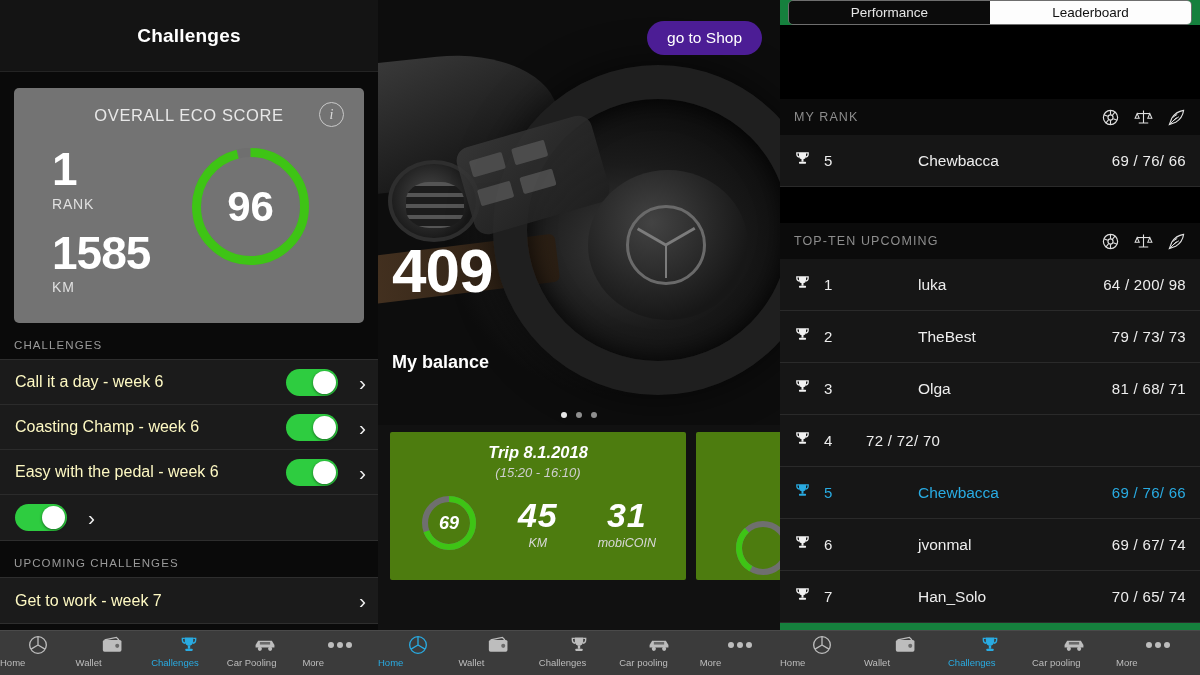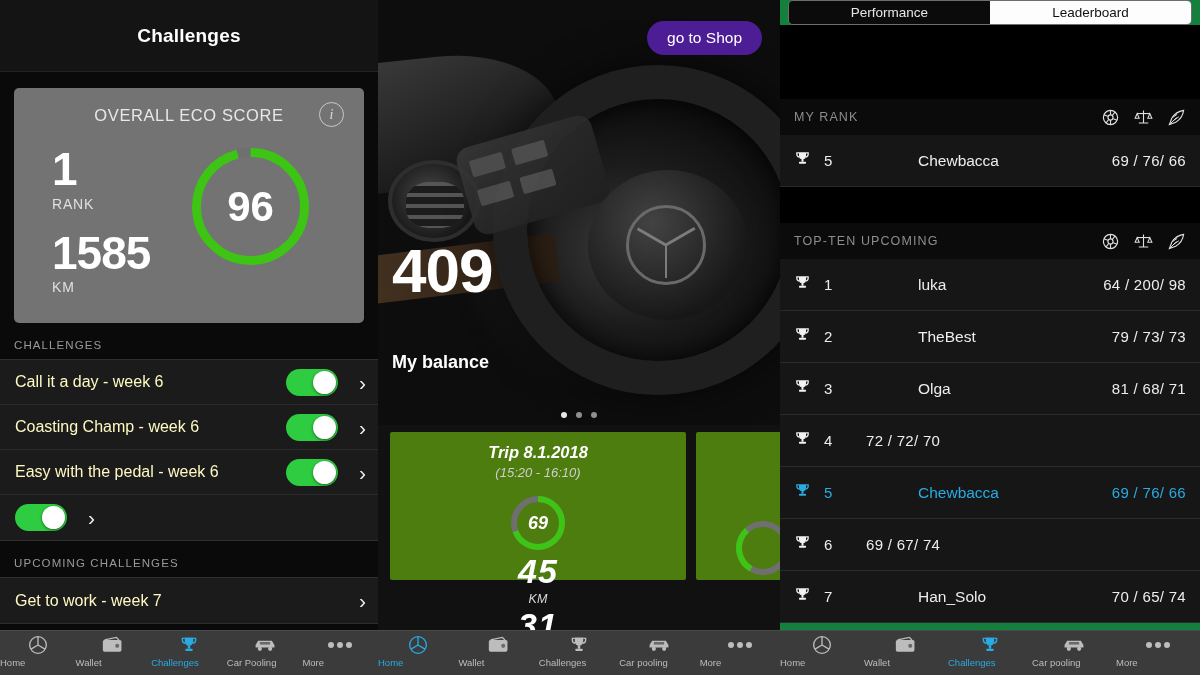--- a/index.html
+++ b/index.html
@@ -155,21 +155,21 @@
 
   .trip-strip { position:absolute; top:432px; left:0; width:402px; height:158px; display:flex; gap:10px; padding-left:12px;}
   .trip-card {
     background:#4d7c0f; border-radius:2px; width:296px; height:148px; flex-shrink:0;
     padding-top: 11px;
     font-style: italic;
   }
   .trip-card.partial { width: 90px; }
   .trip-title { color:#fff; font-size:16.5px; font-weight:bold; text-align:center; }
   .trip-sub { color:#cfcfcf; font-size:13px; text-align:center; margin-top:3px; }
-  .trip-metrics { display:flex; align-items:center; justify-content:space-around; margin-top:14px; padding: 0 10px; flex-direction: column;}
+  .trip-metrics { display:flex; align-items:center; justify-content:space-around; margin-top:14px; padding: 0 10px;}
   .trip-ring { position:relative; width:58px; height:58px; }
   .trip-ring .tv {
     position:absolute; inset:0; display:flex; align-items:center; justify-content:center;
     color:#fff; font-size:18px; font-weight:bold;
   }
   .metric { text-align:center; }
   .metric .m-num { color:#fff; font-size:34px; font-weight:bold; letter-spacing:1px; }
   .metric .m-lbl { color:#d8d8d8; font-size:12.5px; margin-top:1px; }
 
   
@@ -583,20 +583,21 @@
           <div class="lb-score">69 / 76/ 66</div>
         </div>
         <div class="lb-row">
           <div class="lb-trophy"><svg width="17" height="17" viewBox="0 0 24 24">
               <path d="M7 3h10v5a5 5 0 0 1-10 0z" fill="#f2f2f2"></path>
               <path d="M7 4H4v2a4 4 0 0 0 3.3 3.9M17 4h3v2a4 4 0 0 1-3.3 3.9" fill="none" stroke="#f2f2f2" stroke-width="1.8"></path>
               <rect x="10.6" y="12.5" width="2.8" height="4" fill="#f2f2f2"></rect>
               <rect x="7" y="16.5" width="10" height="2.8" rx="1" fill="#f2f2f2"></rect>
             </svg></div>
           <div class="lb-pos">6</div>
+          <div class="lb-name">jvonmal</div>
           <div class="lb-score">69 / 67/ 74</div>
         </div>
         <div class="lb-row">
           <div class="lb-trophy"><svg width="17" height="17" viewBox="0 0 24 24">
               <path d="M7 3h10v5a5 5 0 0 1-10 0z" fill="#f2f2f2"></path>
               <path d="M7 4H4v2a4 4 0 0 0 3.3 3.9M17 4h3v2a4 4 0 0 1-3.3 3.9" fill="none" stroke="#f2f2f2" stroke-width="1.8"></path>
               <rect x="10.6" y="12.5" width="2.8" height="4" fill="#f2f2f2"></rect>
               <rect x="7" y="16.5" width="10" height="2.8" rx="1" fill="#f2f2f2"></rect>
             </svg></div>
           <div class="lb-pos">7</div>

